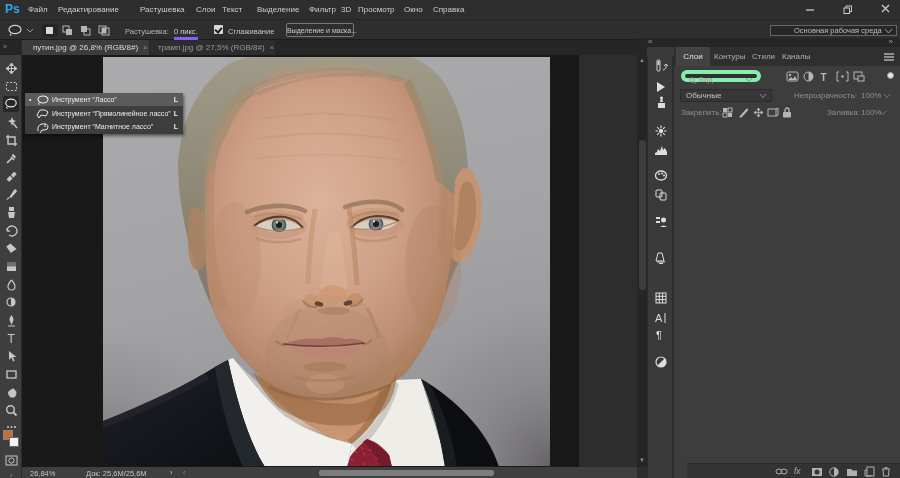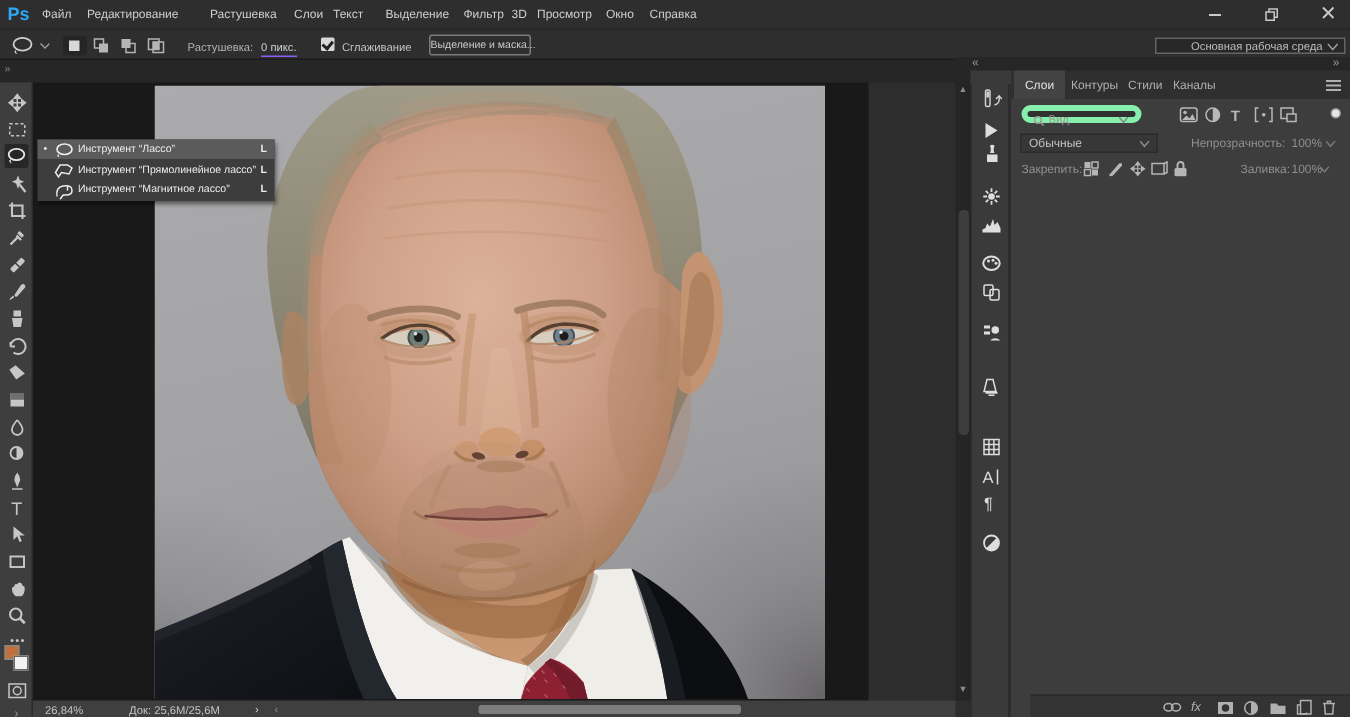--- a/index.html
+++ b/index.html
@@ -8,21 +8,21 @@
 .abs{position:absolute}
 
 #menubar{position:absolute;left:0;top:0;width:900px;height:19px;background:#2e2e2e;color:#cecece;font-size:8px}
 #pslogo{position:absolute;left:5px;top:2px;font-size:12px;font-weight:bold;color:#2da8f5}
 .mi{position:absolute;top:5px;white-space:nowrap}
 #winbtn{position:absolute;top:4px;right:8px;color:#c9c9c9}
 
 #optbar{position:absolute;left:0;top:19px;width:900px;height:21px;background:#2e2e2e;border-top:1px solid #262626;border-bottom:1px solid #1c1c1c;color:#b2b2b2;font-size:8px}
 .modebtn{position:absolute;top:4px;width:16px;height:13px}
 #feather{position:absolute;left:125px;top:7px;font-size:7.5px}
-#fval{position:absolute;left:174px;top:7px;font-size:7.5px;color:#cfcfcf;border-bottom:1px solid #8b5cf6;padding-bottom:1px}
+#fval{position:absolute;left:174px;top:7px;font-size:7.5px;color:#cfcfcf;border-bottom:3px solid #8b5cf6;padding-bottom:1px}
 #chk{position:absolute;left:214px;top:5px;width:9px;height:9px;background:#d7d7d7;border-radius:1px}
 #chk:after{content:"";position:absolute;left:2px;top:1px;width:3px;height:5px;border:solid #222;border-width:0 2px 2px 0;transform:rotate(40deg)}
 #smooth{position:absolute;left:228px;top:7px;color:#c5c5c5;font-size:7.5px}
 #selmask{position:absolute;left:286px;top:3px;width:68px;white-space:nowrap;height:14px;border:1px solid #7a7a7a;border-radius:2px;color:#c9c9c9;font-size:7px;text-align:center;line-height:13px}
 #wspace{position:absolute;right:3px;top:5px;width:127px;height:11px;background:#272727;border:1px solid #656565;color:#bdbdbd;font-size:7.5px;line-height:10px;padding-left:23px}
 
 #tabbar{position:absolute;left:0;top:40px;width:900px;height:15px;background:#262626;font-size:8px}
 #tab1{position:absolute;left:22px;top:0;width:127px;height:15px;background:#3c3c3c;color:#dcdcdc;line-height:15px;padding-left:11px}
 #tab2{position:absolute;left:150px;top:0;width:125px;height:15px;background:#2d2d2d;color:#989898;line-height:15px;padding-left:8px}
 .tx{color:#909090;margin-left:5px}
@@ -267,20 +267,22 @@
       <span id="fval">0 пикс.</span>
 <span id="chk"></span>
       <span id="smooth">Сглаживание</span>
 <span id="selmask">Выделение и маска...</span>
 <span id="wspace">Основная рабочая среда<svg style="position:absolute;right:4px;top:3px" width="7" height="5">
           <path d="M0,0 l3.5,4 l3.5,-4" fill="none" stroke="#9a9a9a"></path>
         </svg></span>
 </div>
 <div id="tabbar">
 <span style="position:absolute;left:3px;top:3px;color:#8a8a8a;font-size:7px">»</span>
+<span id="tab1">путин.jpg @ 26,8% (RGB/8#)<span class="tx">×</span></span>
+<span id="tab2">трамп.jpg @ 27,5% (RGB/8#)<span class="tx">×</span></span>
 </div>
 <div id="toolbar">
 <div class="tool" style="top:5px">
         <svg width="13" height="13">
           <path d="M6.5,1 L6.5,12 M1,6.5 L12,6.5 M6.5,1 l-2,2.5 h4 Z M6.5,12 l-2,-2.5 h4 Z M1,6.5 l2.5,-2 v4 Z M12,6.5 l-2.5,-2 v4 Z" stroke="#c6c6c6" fill="#c6c6c6" stroke-width="1"></path>
         </svg>
       </div>
 <div class="tool" style="top:23px">
         <svg width="13" height="13">
           <rect x="1.5" y="2.5" width="10" height="8" fill="none" stroke="#c6c6c6" stroke-dasharray="2 1.6"></rect>

